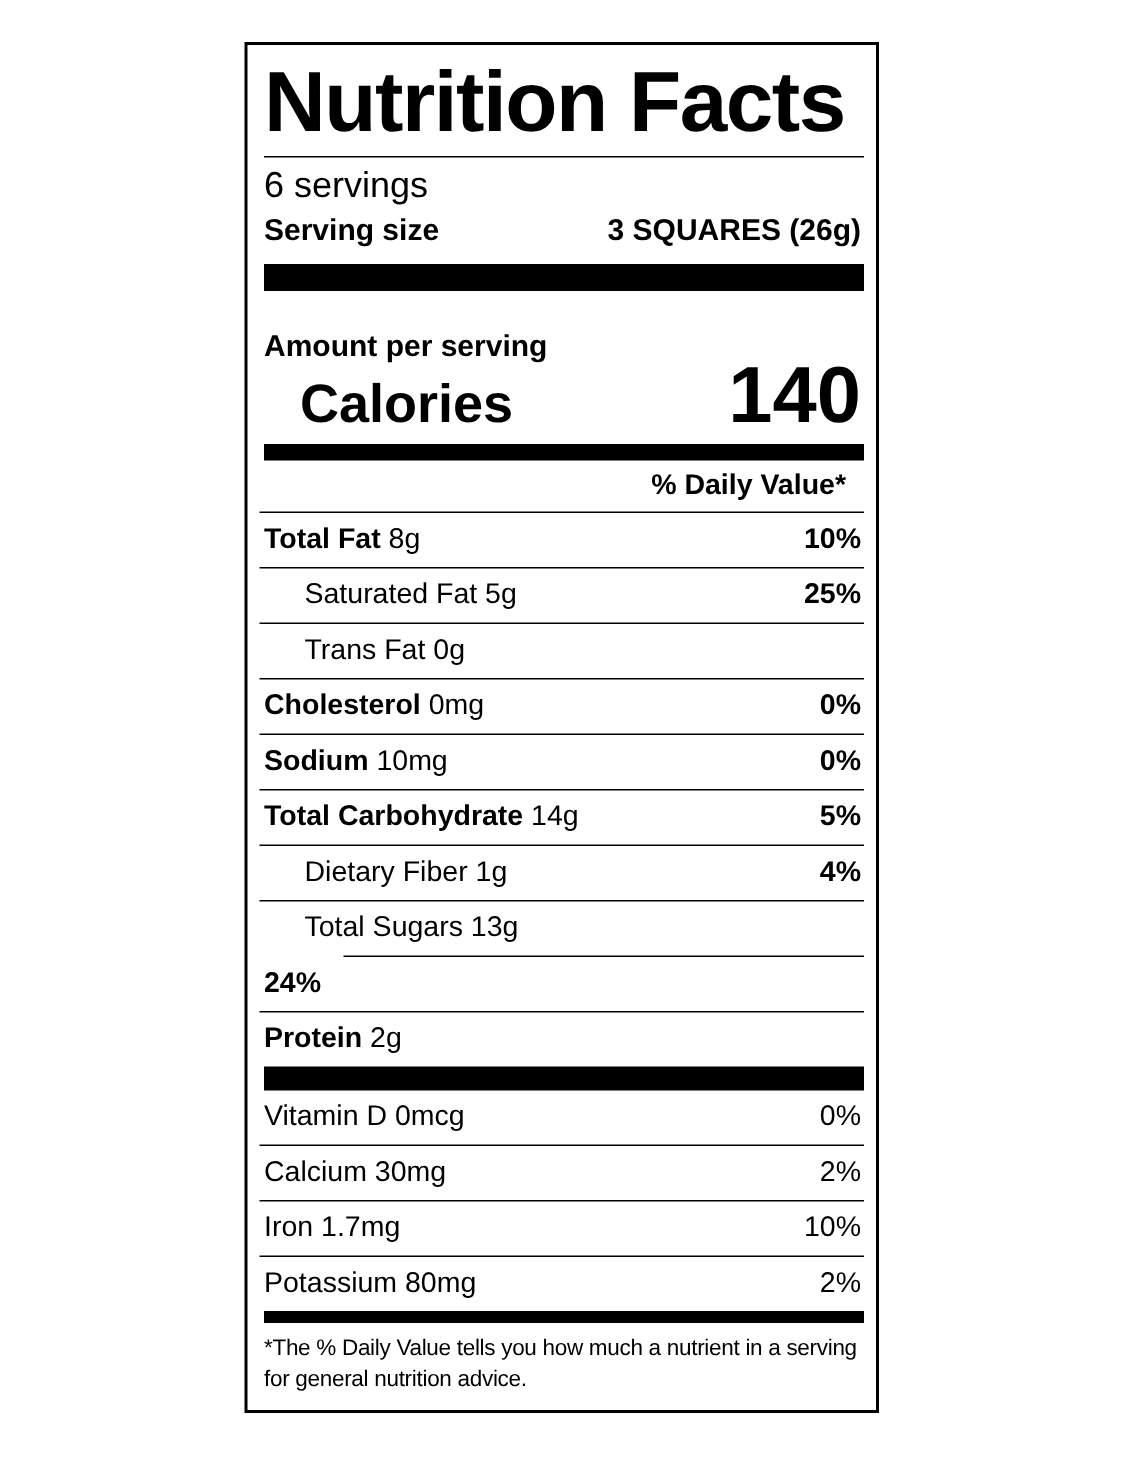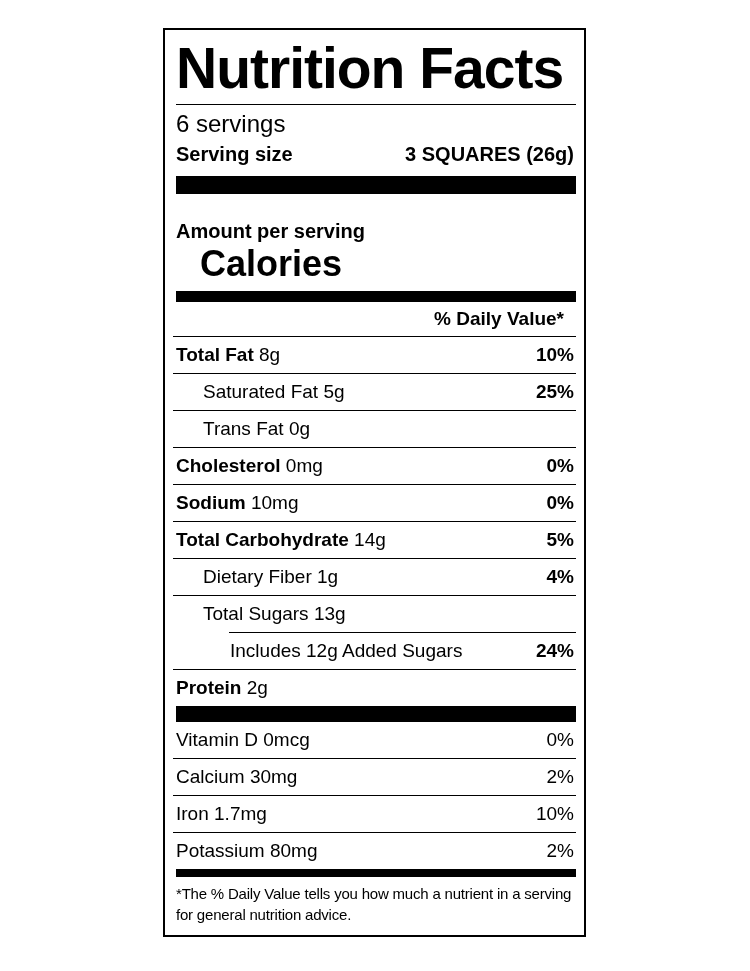--- a/index.html
+++ b/index.html
@@ -99,20 +99,21 @@
       <span>Serving size</span>
       <span>3 SQUARES (26g)</span>
     </div>
 
     <div class="bar bar-thick"></div>
 
     <div class="aps">Amount per serving</div>
 
     <div class="calories-row">
       <span class="calories-word">Calories</span>
+      <span class="calories-num">140</span>
     </div>
 
     <div class="bar bar-medium"></div>
 
     <div class="dv-header">% Daily Value*</div>
     <div class="hr"></div>
 
     <div class="row">
       <span class="nm"><b>Total Fat</b> <span>8g</span></span>
       <span class="dv b">10%</span>
@@ -155,21 +156,20 @@
     </div>
     <div class="hr"></div>
 
     <div class="row i1">
       <span class="nm"><span>Total Sugars</span> <span>13g</span></span>
       <span class="dv"></span>
     </div>
     <div class="hr i2"></div>
 
     <div class="row i2">
-      <span class="nm"><span>Includes 12g Added Sugars</span></span>
       <span class="dv b">24%</span>
     </div>
     <div class="hr"></div>
 
     <div class="row">
       <span class="nm"><b>Protein</b> <span>2g</span></span>
       <span class="dv"></span>
     </div>
 
     <div class="bar bar-thick" style="height:16px;"></div>

